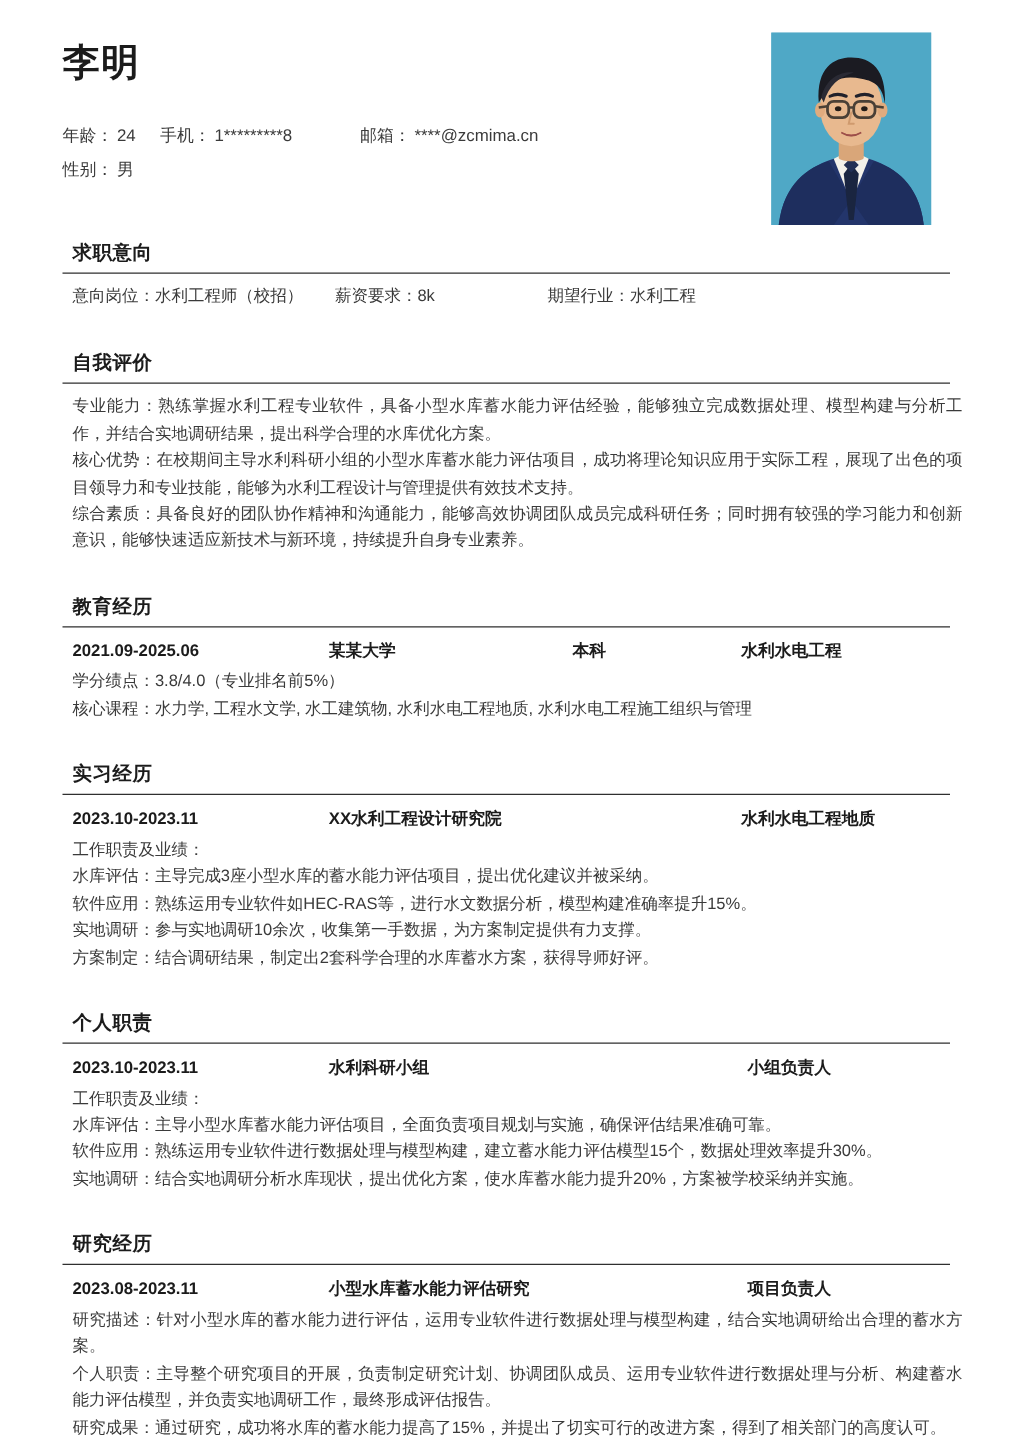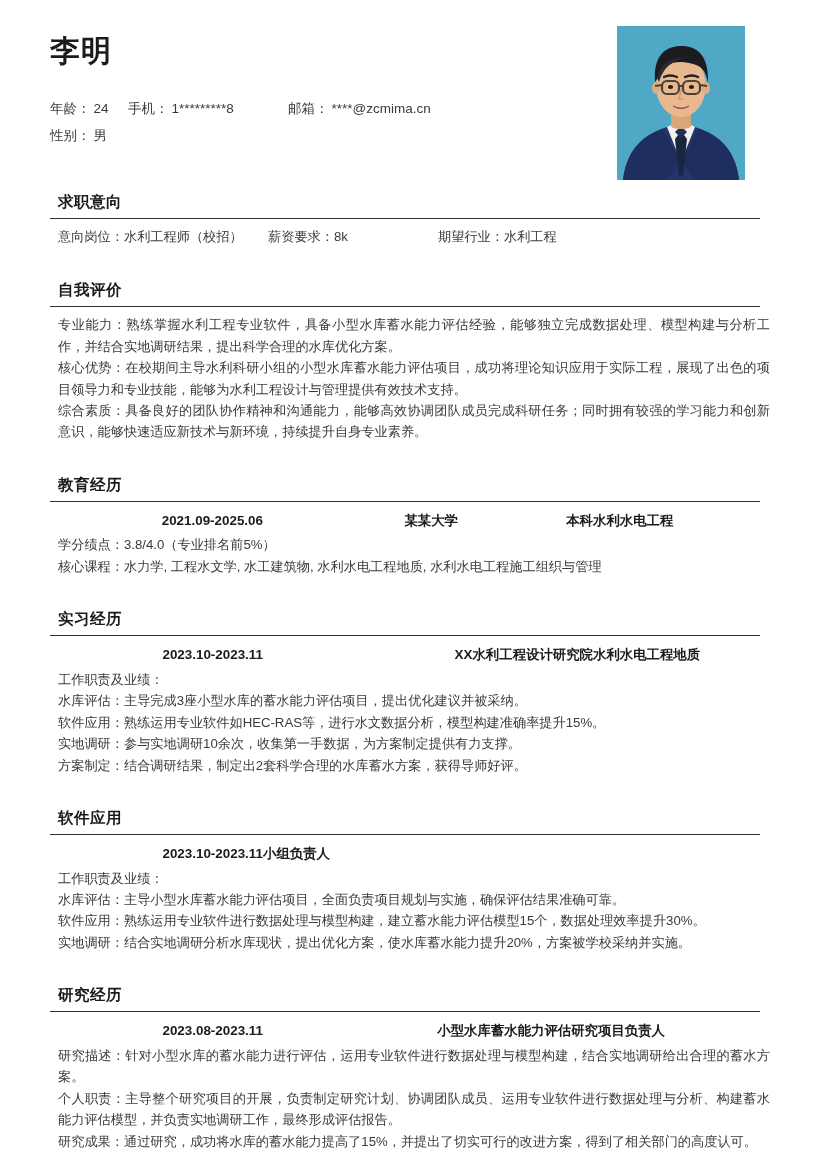--- a/index.html
+++ b/index.html
@@ -55,21 +55,21 @@
 
   
   .intent { display:flex; font-size:13.2px; color:#3a3a3a; padding-left:8px; line-height:1.7; }
   .intent .i1 { width:210px; }
   .intent .i2 { width:170px; }
   .intent .i3 { }
 
   
   .entry-row {
     display:flex; font-size:13.4px; font-weight:700; color:#1b1b1b;
-    padding-left:8px; line-height:1.85; margin-bottom:1px;text-align:right;
+    padding-left:8px; line-height:1.85; margin-bottom:1px;
   }
   .entry-row .c-date  { width:205px; }
   .entry-row .c-org   { width:195px; }
   .entry-row .c-deg   { width:135px; }
   .entry-row .c-major { }
   .entry-row .c-org-w { width:330px; }
   .entry-row .c-role  { }
   .entry-row .c-org-r { width:335px; }
 </style>
 </head>
@@ -186,24 +186,25 @@
       <span class="c-role">水利水电工程地质</span>
     </div>
     <div class="line">工作职责及业绩：</div>
     <div class="line">水库评估：主导完成3座小型水库的蓄水能力评估项目，提出优化建议并被采纳。</div>
     <div class="line">软件应用：熟练运用专业软件如HEC-RAS等，进行水文数据分析，模型构建准确率提升15%。</div>
     <div class="line">实地调研：参与实地调研10余次，收集第一手数据，为方案制定提供有力支撑。</div>
     <div class="line">方案制定：结合调研结果，制定出2套科学合理的水库蓄水方案，获得导师好评。</div>
   </div>
 
   <div class="section">
-    <div class="sec-title">软件应用</div>
+    <div class="sec-title">个人职责</div>
     <div class="sec-rule"></div>
     <div class="entry-row">
       <span class="c-date">2023.10-2023.11</span>
+      <span class="c-org-r">水利科研小组</span>
       <span class="c-role">小组负责人</span>
     </div>
     <div class="line">工作职责及业绩：</div>
     <div class="line">水库评估：主导小型水库蓄水能力评估项目，全面负责项目规划与实施，确保评估结果准确可靠。</div>
     <div class="line">软件应用：熟练运用专业软件进行数据处理与模型构建，建立蓄水能力评估模型15个，数据处理效率提升30%。</div>
     <div class="line">实地调研：结合实地调研分析水库现状，提出优化方案，使水库蓄水能力提升20%，方案被学校采纳并实施。</div>
   </div>
 
   <div class="section">
     <div class="sec-title">研究经历</div>

